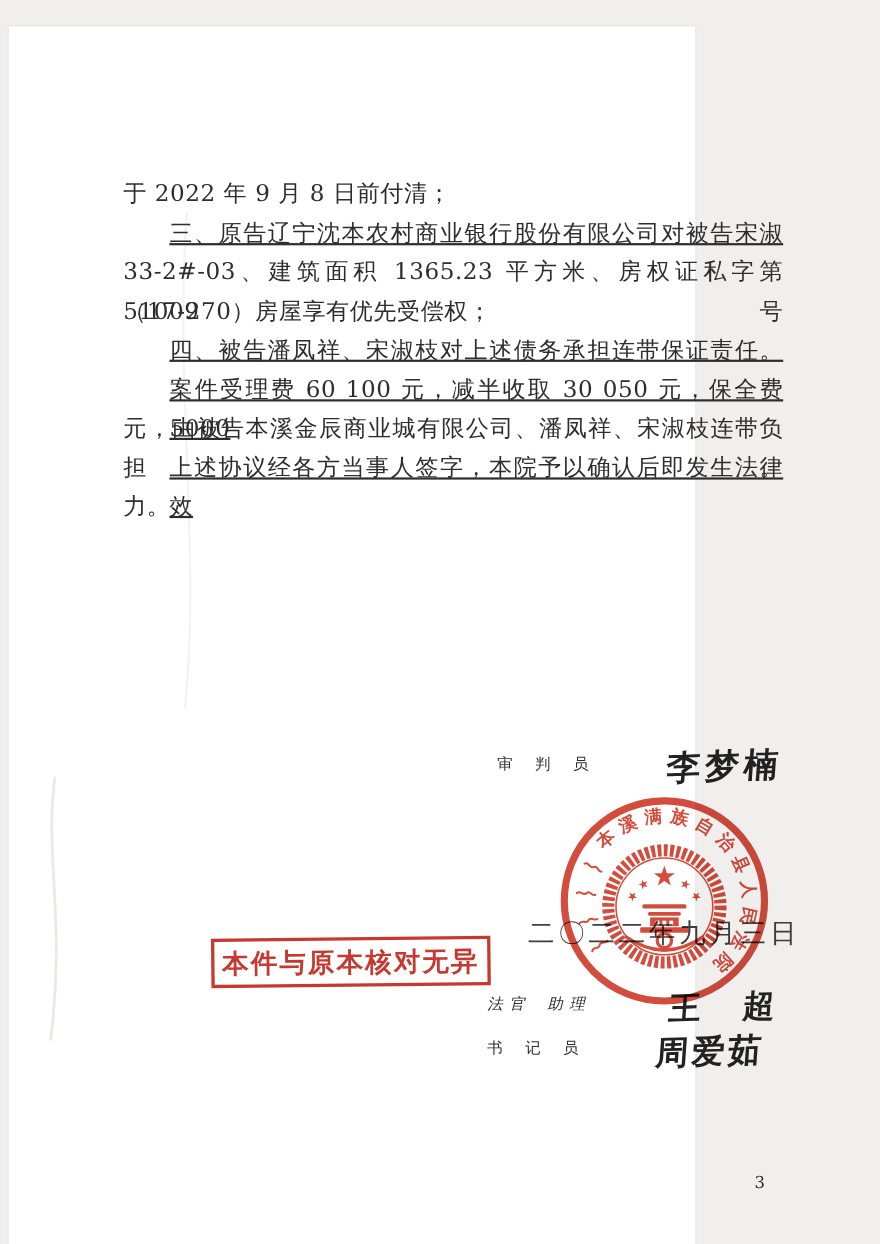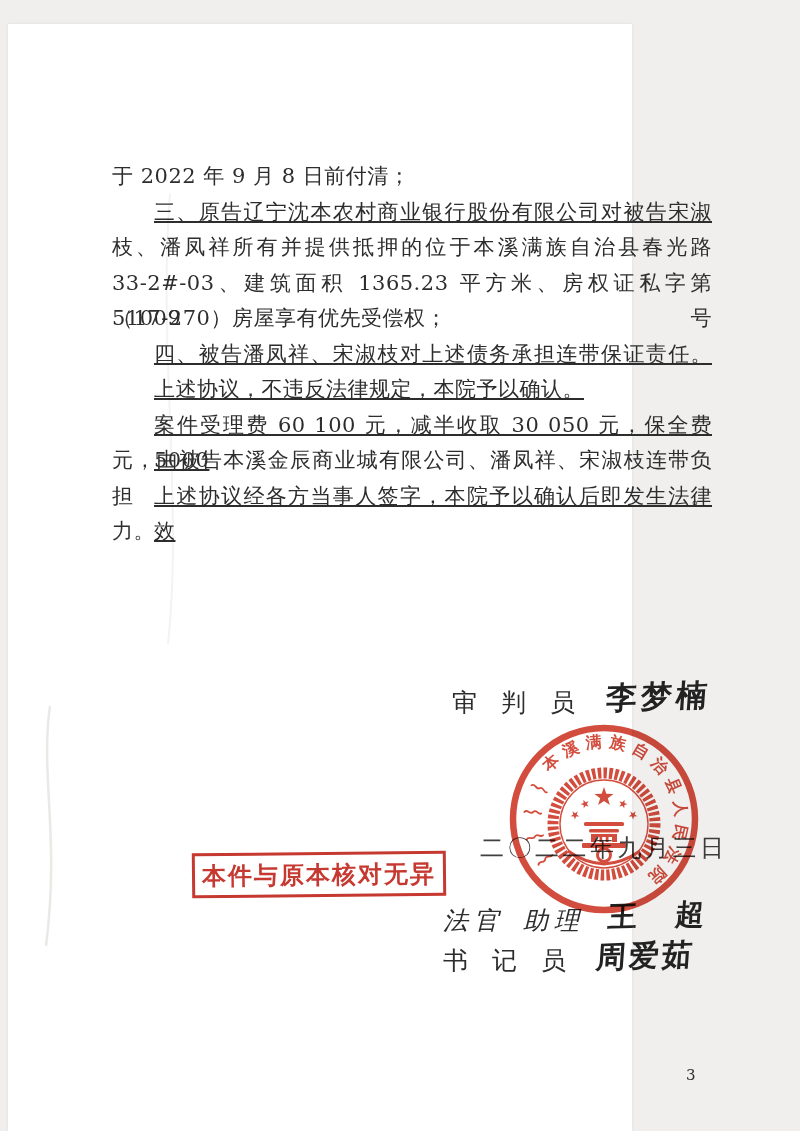--- a/index.html
+++ b/index.html
@@ -20,21 +20,21 @@
     color:#2d2d2d;
   }
   .ln{
     height:35.5px;line-height:35.5px;font-size:21px;
     letter-spacing:0.5px;white-space:nowrap;overflow:visible;
   }
   .fill{white-space:normal;text-align:justify;text-align-last:justify;}
   .ind{padding-left:42px;text-decoration:underline;}
   
   .lbl{
-    position:absolute;font-size:25px;color:#2d2d2d;letter-spacing:6px;
+    position:absolute;font-size:14px;color:#2d2d2d;letter-spacing:6px;
     word-spacing:4px;white-space:pre;
   }
   .handwrite{
     position:absolute;font-weight:700;color:#222;
     transform:skewX(-6deg) rotate(-2deg);
     white-space:pre;
   }
   .judge-label{left:444px;top:662px;}
   .judge-name{left:598px;top:652px;font-size:31px;letter-spacing:4px;}
   .assistant-label{left:435px;top:880px;font-style:italic;}
@@ -69,25 +69,23 @@
 <div class="paper">
 
   <svg class="crease" viewBox="0 0 784 1112">
     <path d="M 162 170 C 150 320, 175 480, 160 620" stroke="#f3f3f1" stroke-width="2" fill="none"></path>
     <path d="M 42 682 C 32 752, 52 812, 38 922" stroke="#e9e9e6" stroke-width="2.5" fill="none"></path>
   </svg>
 
   <div class="doc-body">
     <div class="ln">于 2022 年 9 月 8 日前付清；</div>
     <div class="ln ind fill">三、原告辽宁沈本农村商业银行股份有限公司对被告宋淑</div>
-    <div class="ln fill">枝、潘凤祥所有并提供抵押的位于本溪满族自治县春光路</div>
     <div class="ln fill">33-2#-03、建筑面积 1365.23 平方米、房权证私字第 51009 号</div>
     <div class="ln">（17-270）房屋享有优先受偿权；</div>
     <div class="ln ind fill">四、被告潘凤祥、宋淑枝对上述债务承担连带保证责任。</div>
-    <div class="ln ind">上述协议，不违反法律规定，本院予以确认。</div>
     <div class="ln ind fill">案件受理费 60 100 元，减半收取 30 050 元，保全费 5000</div>
     <div class="ln fill">元，由被告本溪金辰商业城有限公司、潘凤祥、宋淑枝连带负担。</div>
     <div class="ln ind fill">上述协议经各方当事人签字，本院予以确认后即发生法律效</div>
     <div class="ln">力。</div>
   </div>
 
   <span class="lbl judge-label">审 判 员</span>
   <span class="handwrite judge-name">李梦楠</span>
 
   <svg class="court-seal" viewBox="0 0 198 198">

